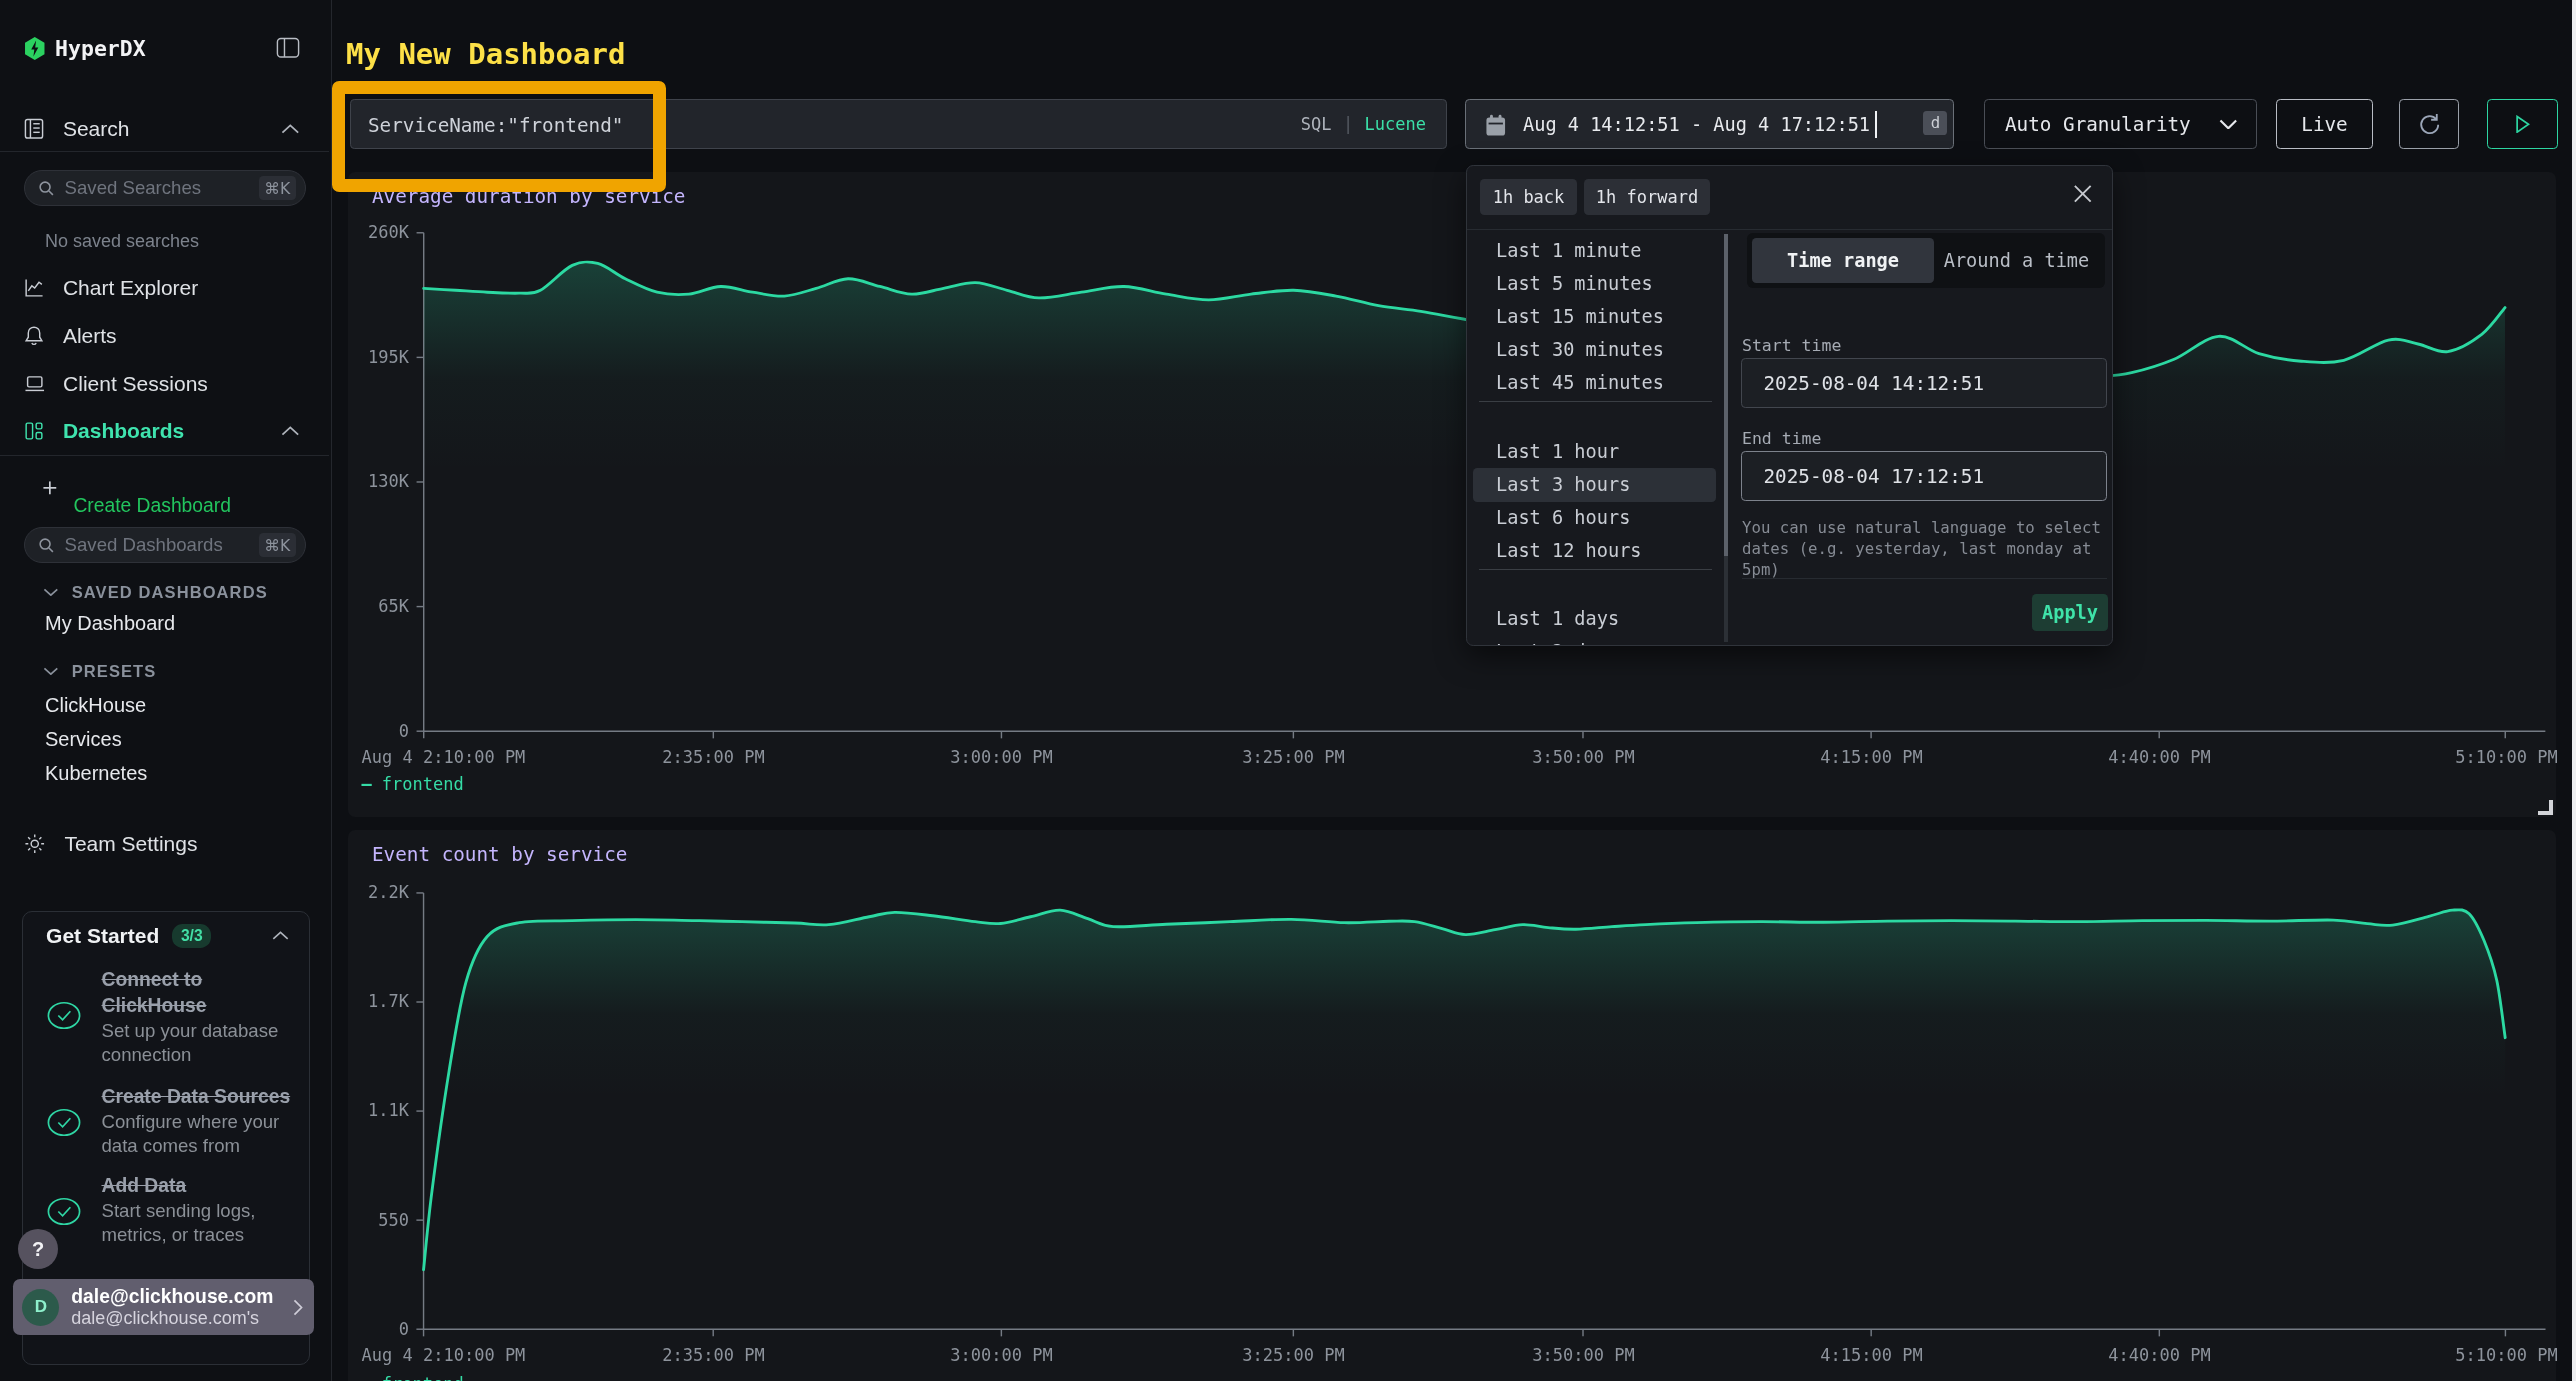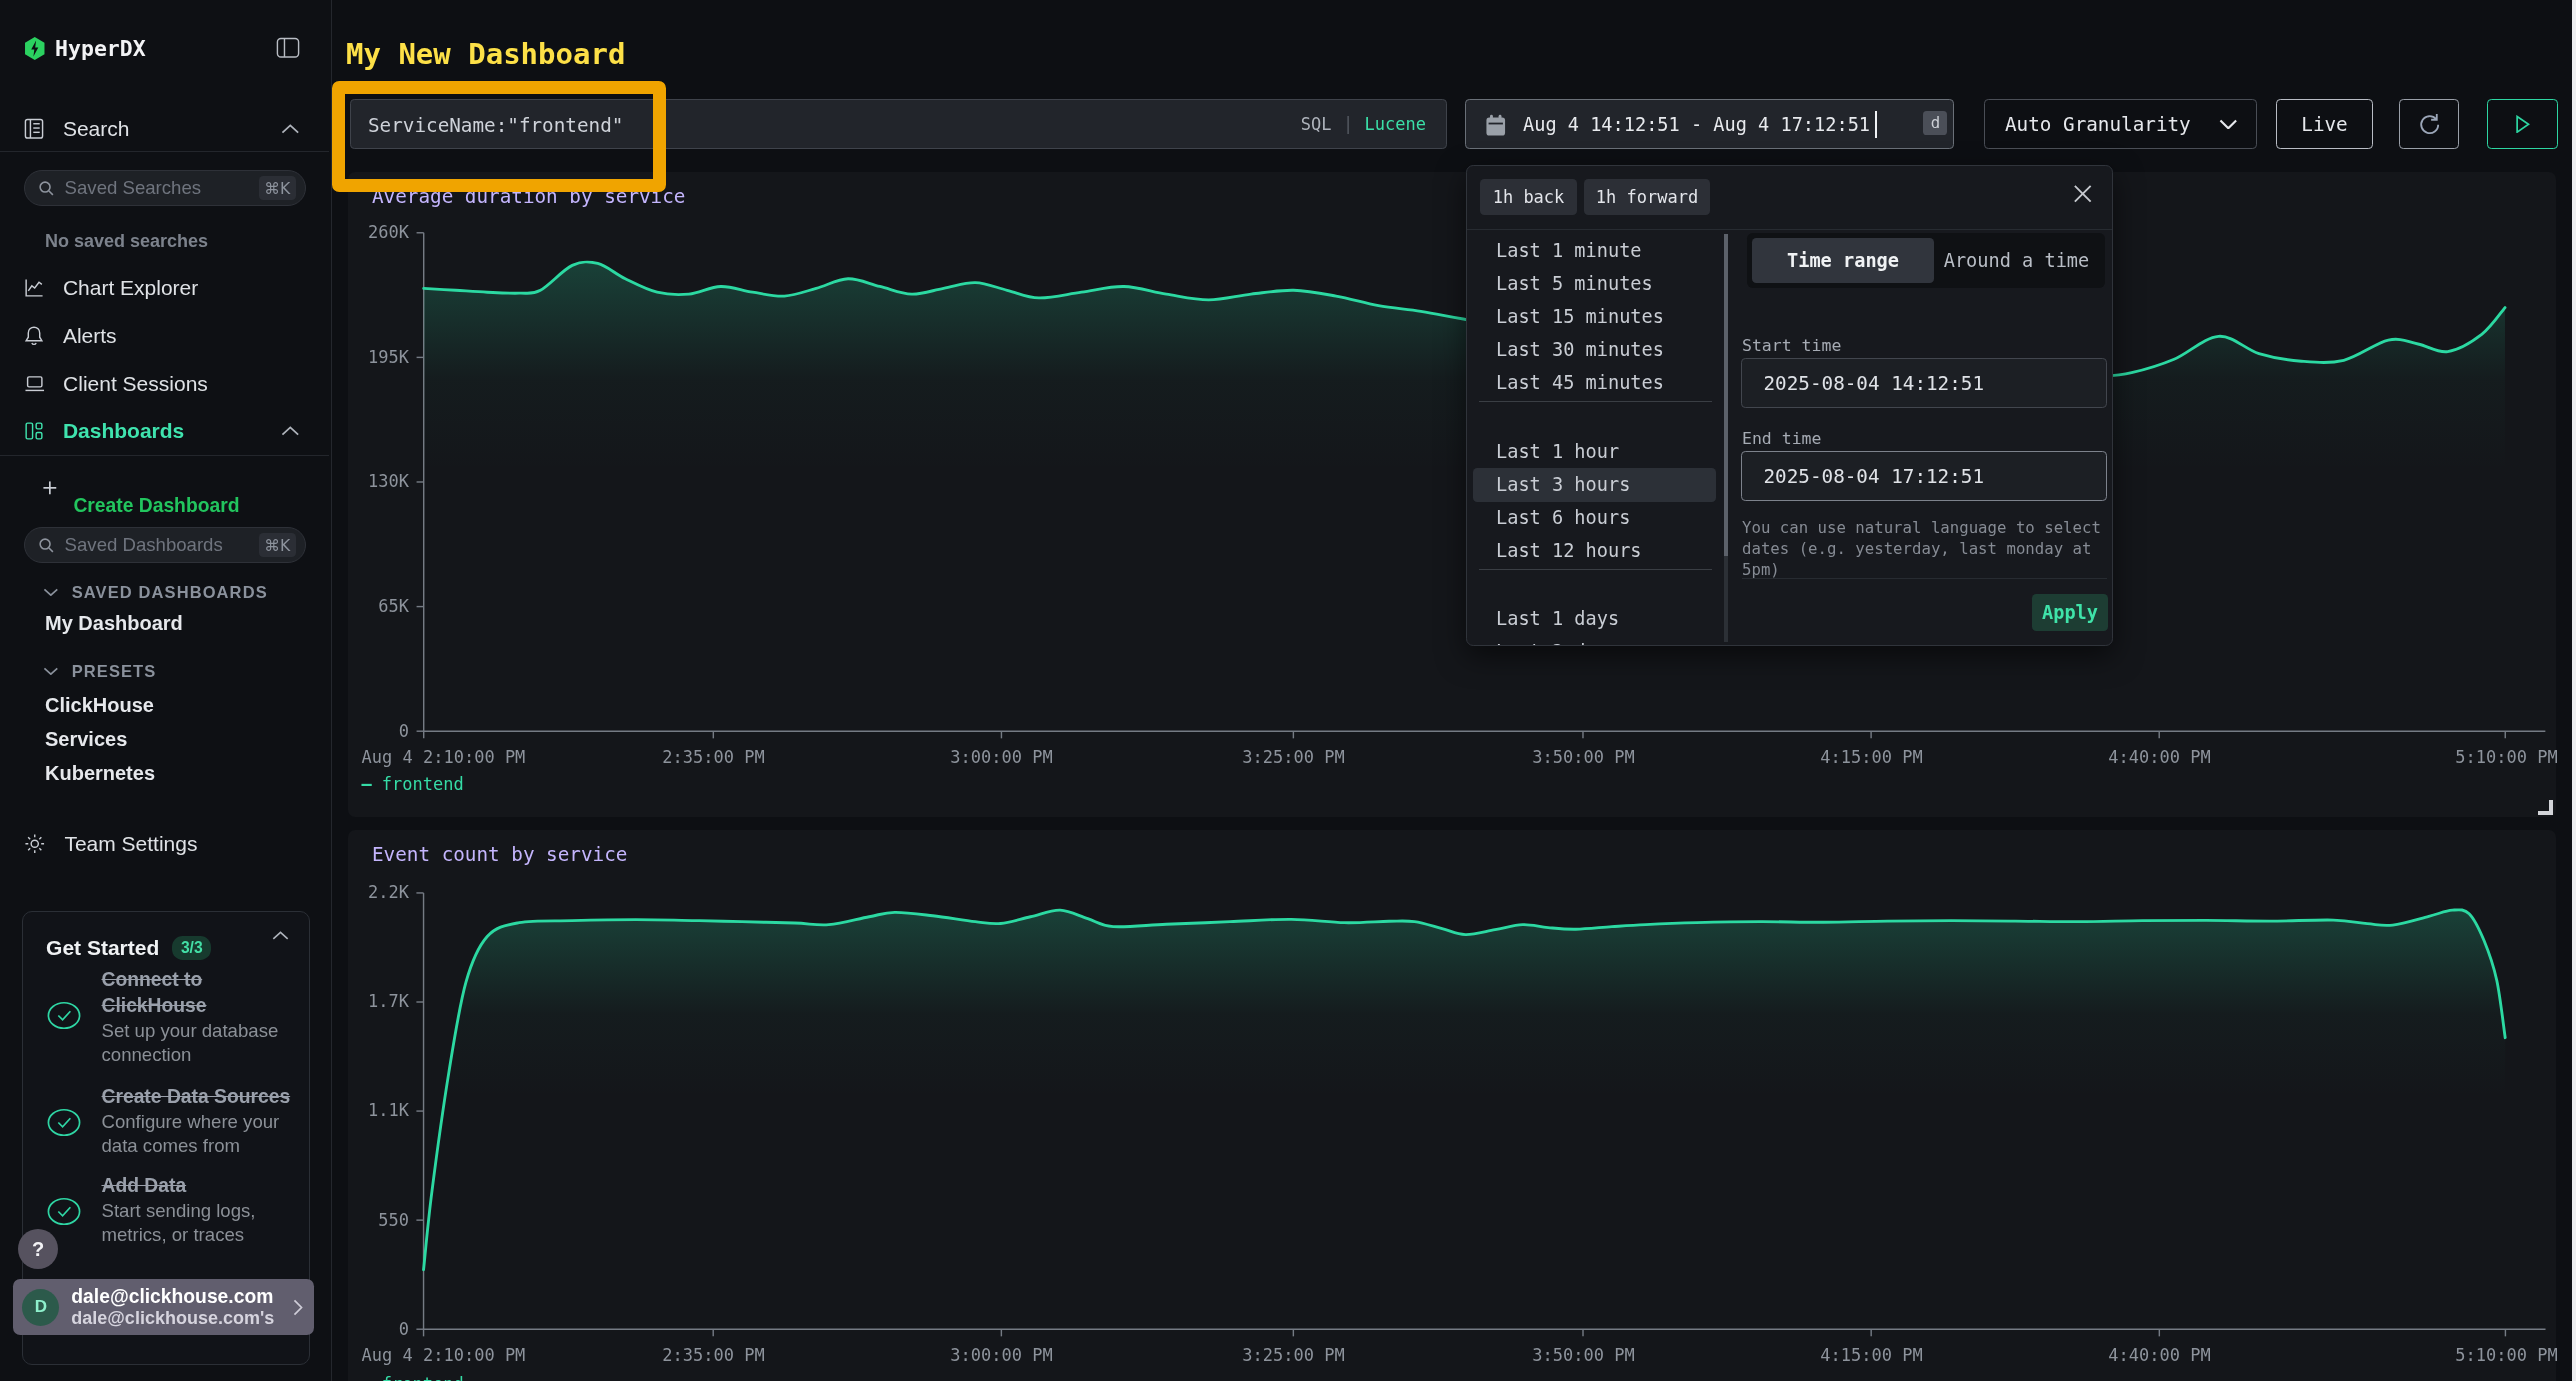--- a/index.html
+++ b/index.html
@@ -1,20 +1,20 @@
 <!DOCTYPE html>
 <html style="font-size:11.4px"><head>
 <meta charset="utf-8">
 <style>
   html,body{margin:0;padding:0;background:#0d0f13;}
   body{width:2576px;height:1381px;position:relative;overflow:hidden;
        font-family:"Liberation Sans",sans-serif;color:#e3e5e8;}
   .abs{position:absolute;}
   .mono{font-family:"DejaVu Sans Mono",monospace;}
-  .sans{font-family:"Liberation Sans",sans-serif;font-weight:bold;}
+  .sans{font-family:"Liberation Sans",sans-serif;}
   .muted{color:#7c828c;}
   .icon{display:inline-flex;align-items:center;justify-content:center;color:#c9cdd4;}
   svg{display:block;}
   
   #sidebar{left:0;top:0;width:331px;height:1381px;background:#0e1014;border-right:1.4px solid #24272d;}
   .side-row{position:absolute;left:0;width:331px;height:40px;display:flex;align-items:center;}
   .side-label{font-size:21px;color:#dfe2e6;}
   .pill{position:absolute;left:23.6px;width:282px;height:36px;background:#1e2126;border:0.7px solid #2e3138;
         border-radius:18.6px;display:flex;align-items:center;box-sizing:border-box;padding:0 8.6px 0 13px;}
   .pill .ph{font-size:18.6px;color:#6f747e;margin-left:10px;flex:1;}
@@ -210,21 +210,21 @@
     <span class="icon" style="margin-left:23.6px;">
       <svg width="21.5" height="21.5" viewBox="0 0 30 30" fill="none" stroke="#c9cdd4" stroke-width="2">
         <circle cx="15" cy="15" r="5"></circle>
         <path d="M15 2v4 M15 24v4 M2 15h4 M24 15h4 M5.8 5.8l2.8 2.8 M21.4 21.4l2.8 2.8 M24.2 5.8l-2.8 2.8 M8.6 21.4l-2.8 2.8"></path>
       </svg>
     </span>
     <span class="side-label" style="margin-left:19.3px;">Team Settings</span>
   </div>
 
   <div class="abs" id="gs-card">
-    <div class="abs" style="left:23.6px;top:24px;display:flex;align-items:center;gap:13px;">
+    <div class="abs" style="left:23.6px;top:12px;display:flex;align-items:center;gap:13px;">
       <span class="sans" style="font-size:21px;font-weight:bold;color:#f0f2f4;">Get Started</span>
       <span class="badge">3/3</span>
     </div>
     <span class="icon abs" style="right:20px;top:18.6px;">
       <svg width="17" height="9.3" viewBox="0 0 26 14" fill="none" stroke="#aeb3bb" stroke-width="2.5">
         <polyline points="2,12 13,2 24,12"></polyline>
       </svg>
     </span>
 
     <div class="abs" style="left:0;top:55px;width:288px;">

